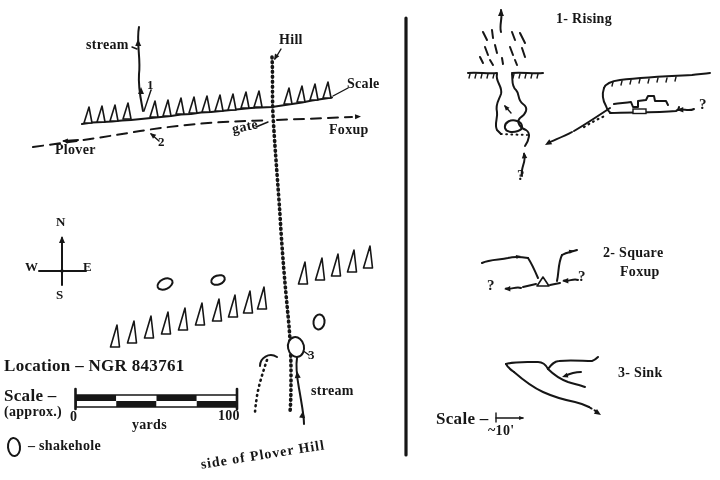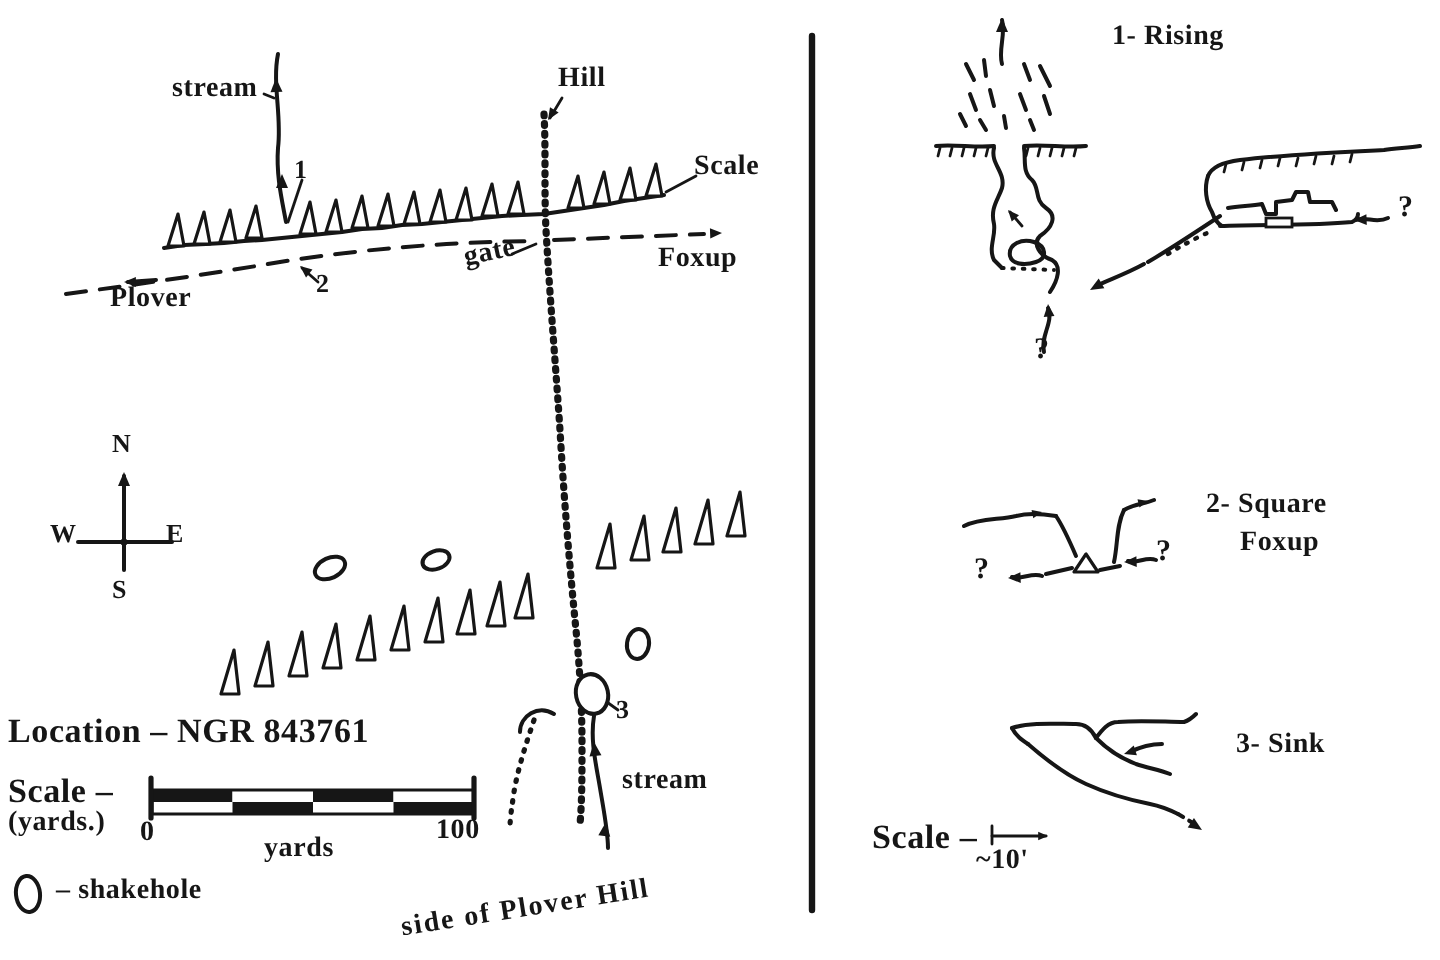--- a/index.html
+++ b/index.html
@@ -254,21 +254,21 @@
 <div class="lbl" style="left:232px;top:119px;transform:rotate(-12deg)">gate</div>
 <div class="lbl" style="left:329px;top:122px">Foxup</div>
 
 <div class="lbl f13" style="left:56px;top:214px">N</div>
 <div class="lbl f13" style="left:25px;top:259px">W</div>
 <div class="lbl f13" style="left:83px;top:259px">E</div>
 <div class="lbl f13" style="left:56px;top:287px">S</div>
 
 <div class="lbl f15" style="left:4px;top:356px">Location – NGR 843761</div>
 <div class="lbl f15" style="left:4px;top:386px">Scale –</div>
-<div class="lbl" style="left:4px;top:404px">(yards.)</div>
+<div class="lbl" style="left:4px;top:404px">(approx.)</div>
 <div class="lbl" style="left:70px;top:409px">0</div>
 <div class="lbl" style="left:218px;top:408px">100</div>
 <div class="lbl" style="left:132px;top:417px">yards</div>
 <div class="lbl" style="left:28px;top:438px">– shakehole</div>
 
 <div class="lbl f13" style="left:308px;top:347px">3</div>
 <div class="lbl" style="left:311px;top:383px">stream</div>
 <div class="lbl" style="left:200px;top:447px;transform:rotate(-9deg);letter-spacing:1px">side of Plover Hill</div>
 
 <div class="lbl" style="left:556px;top:11px">1- Rising</div>

